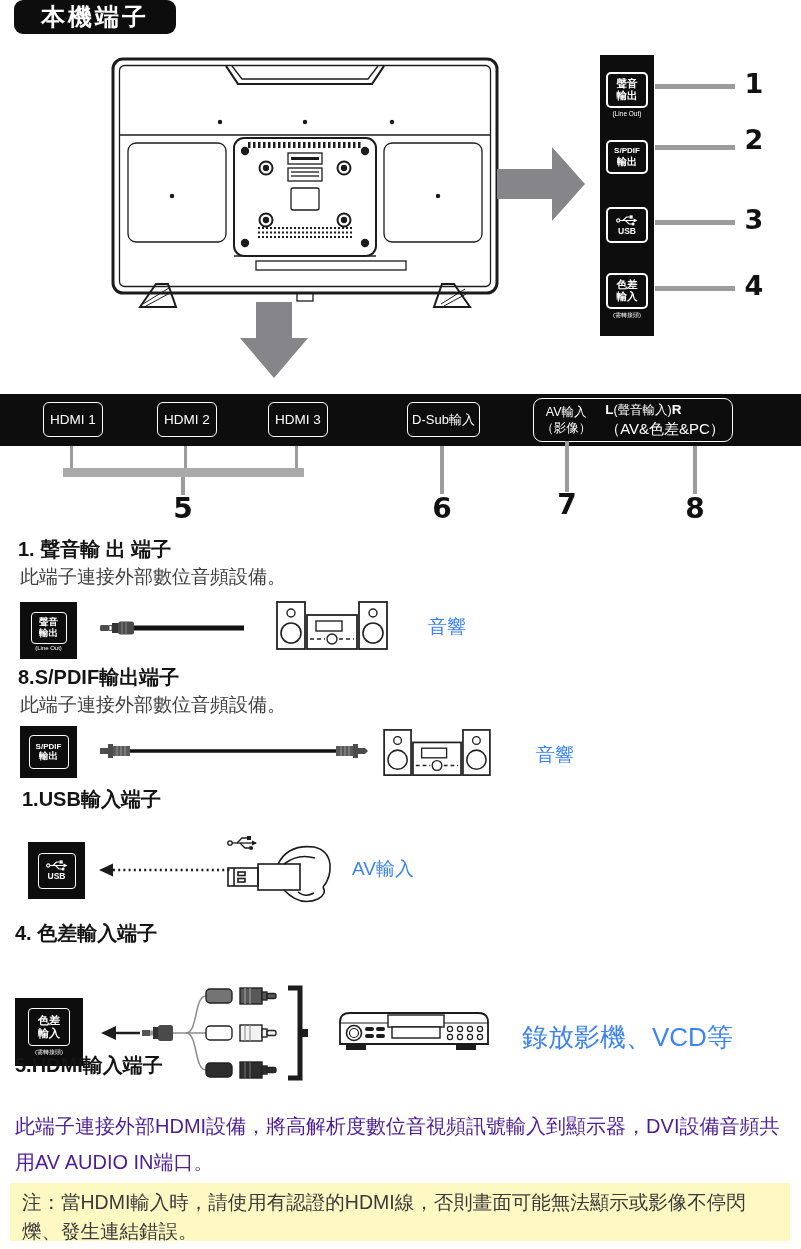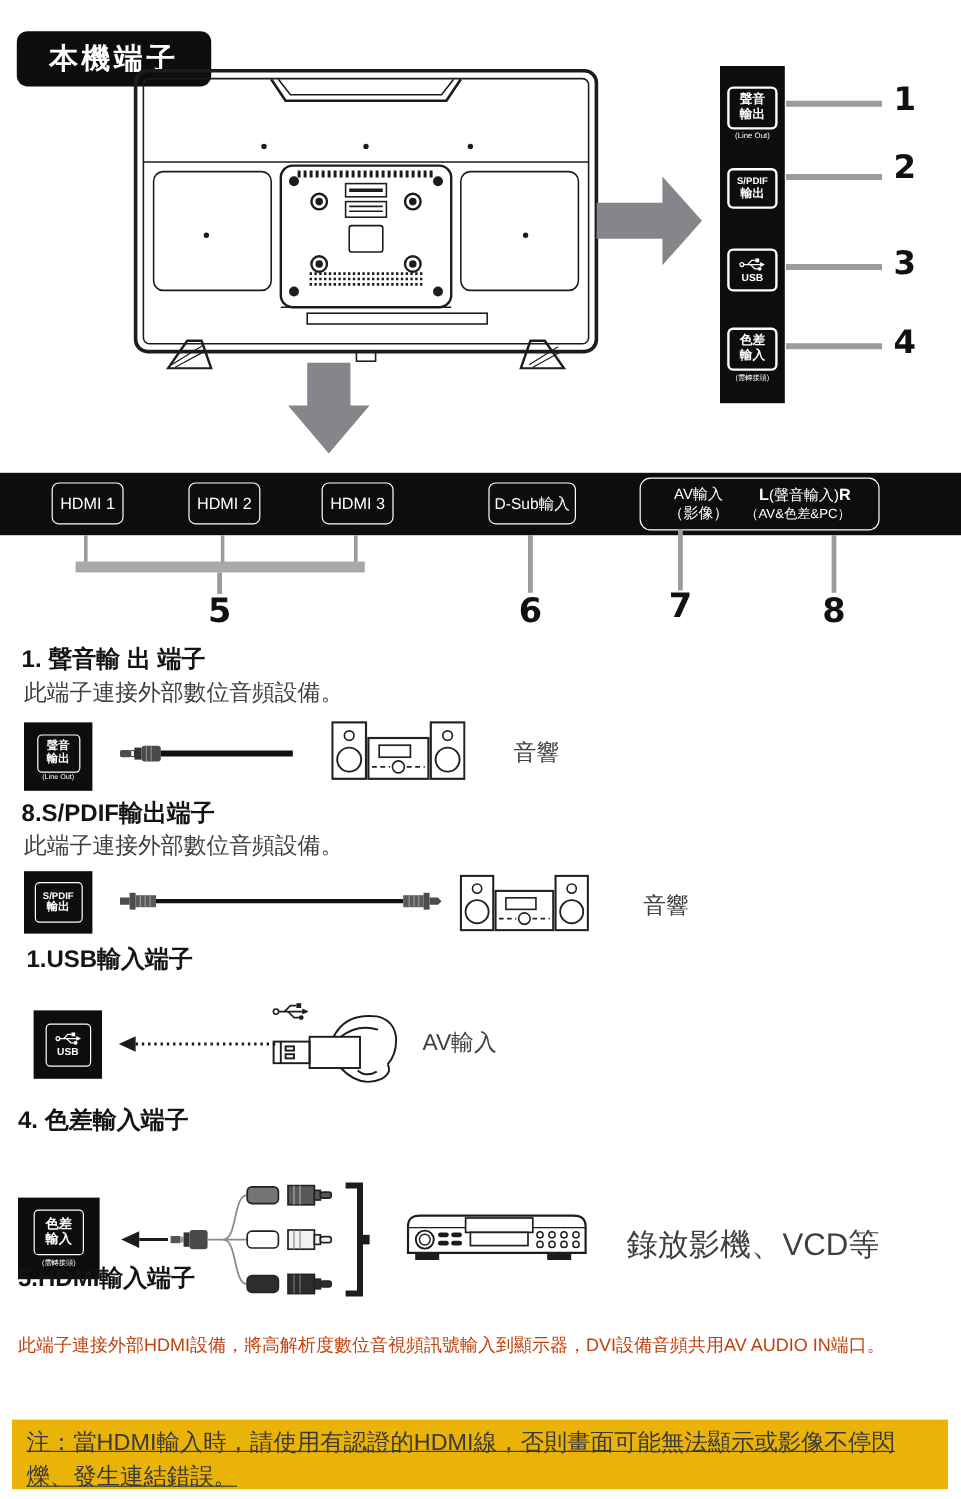--- a/index.html
+++ b/index.html
@@ -18,30 +18,30 @@
         display:flex;flex-direction:column;align-items:center;justify-content:center;
         font-weight:bold;line-height:1.12;text-align:center;}
   .port-sub{position:absolute;color:#fff;text-align:center;width:100%;font-size:6.5px;}
   .strip-box{position:absolute;border:1.5px solid #fff;border-radius:6px;color:#fff;
         display:flex;align-items:center;justify-content:center;font-size:13.5px;white-space:nowrap;}
   .section-port{position:absolute;background:#0d0d0d;display:flex;flex-direction:column;
         align-items:center;justify-content:center;}
   .inner-box{border:1.5px solid #fff;border-radius:4px;color:#fff;font-weight:bold;
         display:flex;flex-direction:column;align-items:center;justify-content:center;
         line-height:1.15;text-align:center;}
-  .note-box{background:#eab308;font-size:19.5px;color:#3a3a3a;line-height:1.5;
-        padding:5px 12px;box-sizing:border-box;text-decoration:underline;}
-  .device-label{font-size:19px;color:#404040;white-space:nowrap;}
+  .note-box{background:#fef9c3;font-size:19.5px;color:#3a3a3a;line-height:1.5;
+        padding:5px 12px;box-sizing:border-box;}
+  .device-label{font-size:19px;color:#3b82f6;white-space:nowrap;}
 </style>
 </head>
 <body>
 
 <div id="page">
 
-  <div class="abs title-badge" style="left:14px;top:26px;width:162px;height:46px">本機端子</div>
+  <div class="abs title-badge" style="left:14px;top:0;width:162px;height:34px">本機端子</div>
 
   <svg class="abs" style="left:110px;top:56px" width="390" height="252" viewBox="0 0 390 252">
     <g fill="none" stroke="#1c1c1c" stroke-width="1.3">
       <rect x="3" y="3" width="384" height="234" rx="10" stroke-width="3"></rect>
       <rect x="9.5" y="9.5" width="371" height="221" rx="5"></rect>
       <path d="M116 10 L128 28 H262 L274 10" stroke-width="2.2"></path>
       <path d="M122 10 L132 23 H258 L268 10"></path>
       <line x1="10" y1="79" x2="380" y2="79"></line>
       <rect x="18" y="87" width="98" height="99" rx="8"></rect>
       <rect x="274" y="87" width="98" height="99" rx="8"></rect>
@@ -138,23 +138,23 @@
     <div class="strip-box" style="left:43px;top:8px;width:58px;height:33px">HDMI 1</div>
     <div class="strip-box" style="left:157px;top:8px;width:58px;height:33px">HDMI 2</div>
     <div class="strip-box" style="left:268px;top:8px;width:58px;height:33px">HDMI 3</div>
     <div class="strip-box" style="left:407px;top:8px;width:71px;height:33px;font-size:13px">D-Sub輸入</div>
     <div class="strip-box" style="left:533px;top:4px;width:198px;height:42px;border-radius:9px">
       <div style="display:flex;gap:14px;align-items:center">
         <div style="text-align:center;line-height:1.3;font-size:12.5px">
           <div>AV輸入</div>
           <div>（影像）</div>
         </div>
-        <div style="text-align:right;line-height:1.3">
+        <div style="text-align:left;line-height:1.3">
           <div style="font-size:12.5px"><span style="font-weight:bold;font-size:13.5px">L</span><span>(聲音輸入)</span><span style="font-weight:bold;font-size:13.5px">R</span></div>
-          <div style="font-size:11px">（AV&amp;色差&amp;PC）</div>
+          <div style="font-size:15px">（AV&amp;色差&amp;PC）</div>
         </div>
       </div>
     </div>
   </div>
 
   <div class="abs leader-v" style="left:70px;top:446px;width:3px;height:24px"></div>
   <div class="abs leader-v" style="left:184px;top:446px;width:3px;height:24px"></div>
   <div class="abs leader-v" style="left:295px;top:446px;width:3px;height:24px"></div>
   <div class="abs" style="left:63px;top:468px;width:241px;height:9px;background:#a9a9a9"></div>
   <div class="abs leader-v" style="left:181px;top:477px;width:4px;height:18px"></div>
@@ -357,17 +357,17 @@
         <circle cx="144" cy="23" r="2.6"></circle>
       <circle cx="114" cy="31" r="2.6"></circle>
         <circle cx="124" cy="31" r="2.6"></circle>
         <circle cx="134" cy="31" r="2.6"></circle>
         <circle cx="144" cy="31" r="2.6"></circle>
     </g>
   </svg>
   <div class="abs device-label" style="left:522px;top:1020px;font-size:26px">錄放影機、VCD等</div>
 
   <div class="abs heading" style="left:15px;top:1052px">5.HDMI輸入端子</div>
-  <div class="abs" style="left:15px;top:1108px;width:778px;font-size:15px;color:#c2410c;line-height:1.8">此端子連接外部HDMI設備，將高解析度數位音視頻訊號輸入到顯示器，DVI設備音頻共用AV AUDIO IN端口。</div>
+  <div class="abs" style="left:15px;top:1108px;width:778px;font-size:20px;color:#4c1d95;line-height:1.8">此端子連接外部HDMI設備，將高解析度數位音視頻訊號輸入到顯示器，DVI設備音頻共用AV AUDIO IN端口。</div>
 
   <div class="abs note-box" style="left:10px;top:1183px;width:780px;height:58px">注：當HDMI輸入時，請使用有認證的HDMI線，否則畫面可能無法顯示或影像不停閃爍、發生連結錯誤。</div>
 
 </div>
 
 </body></html>

